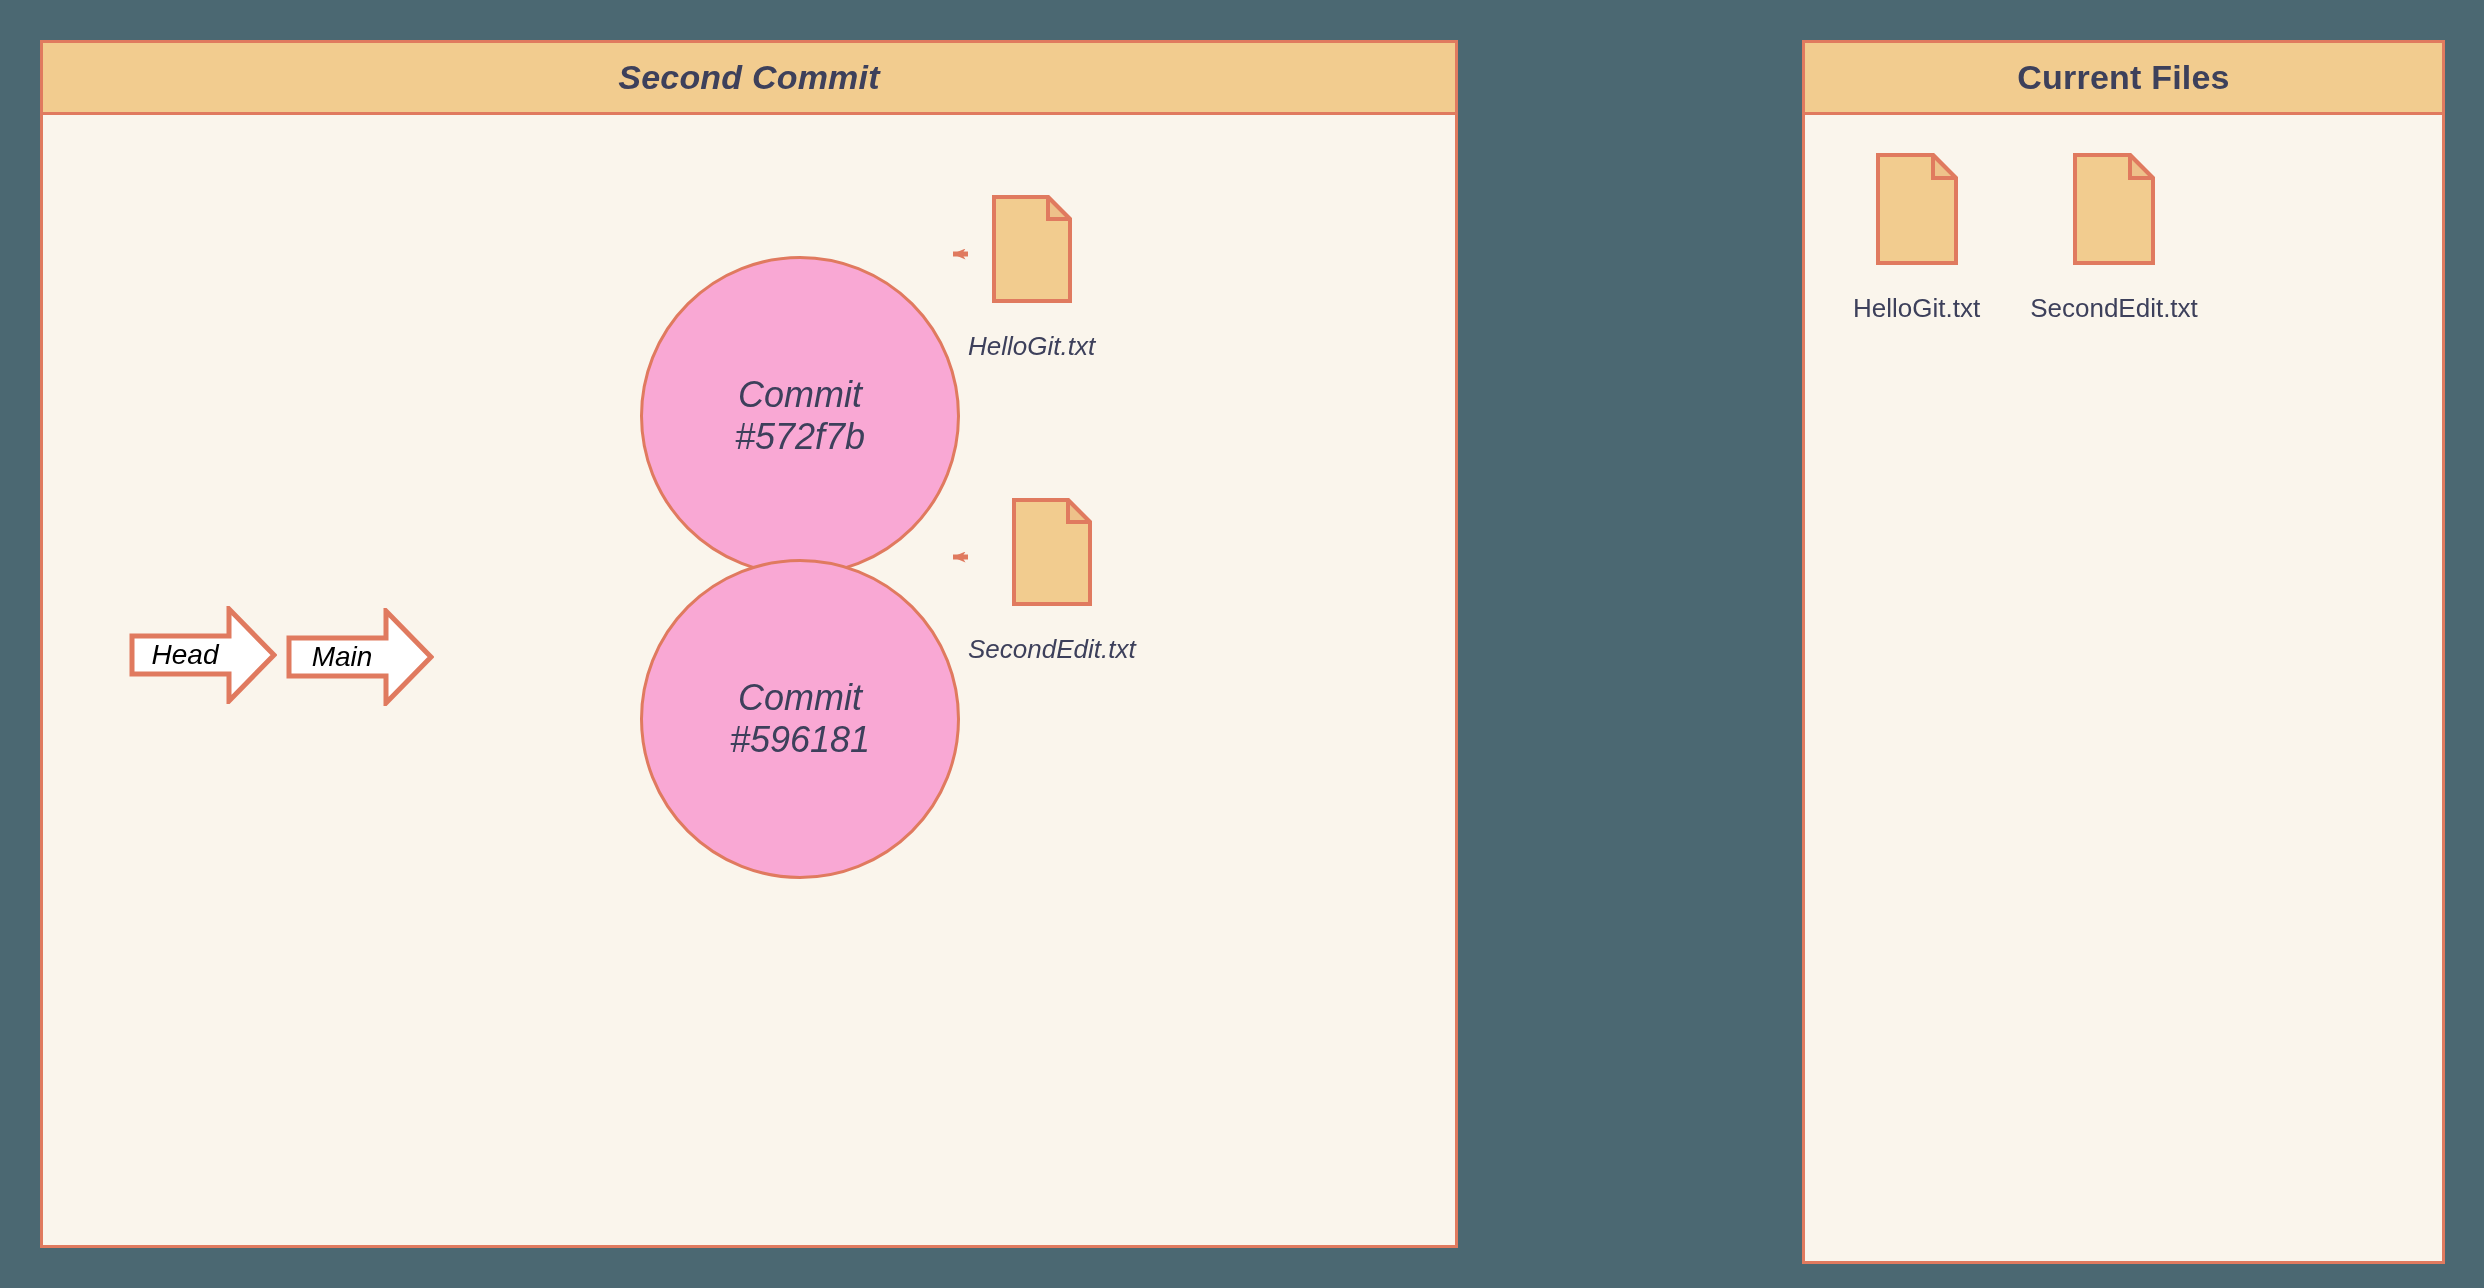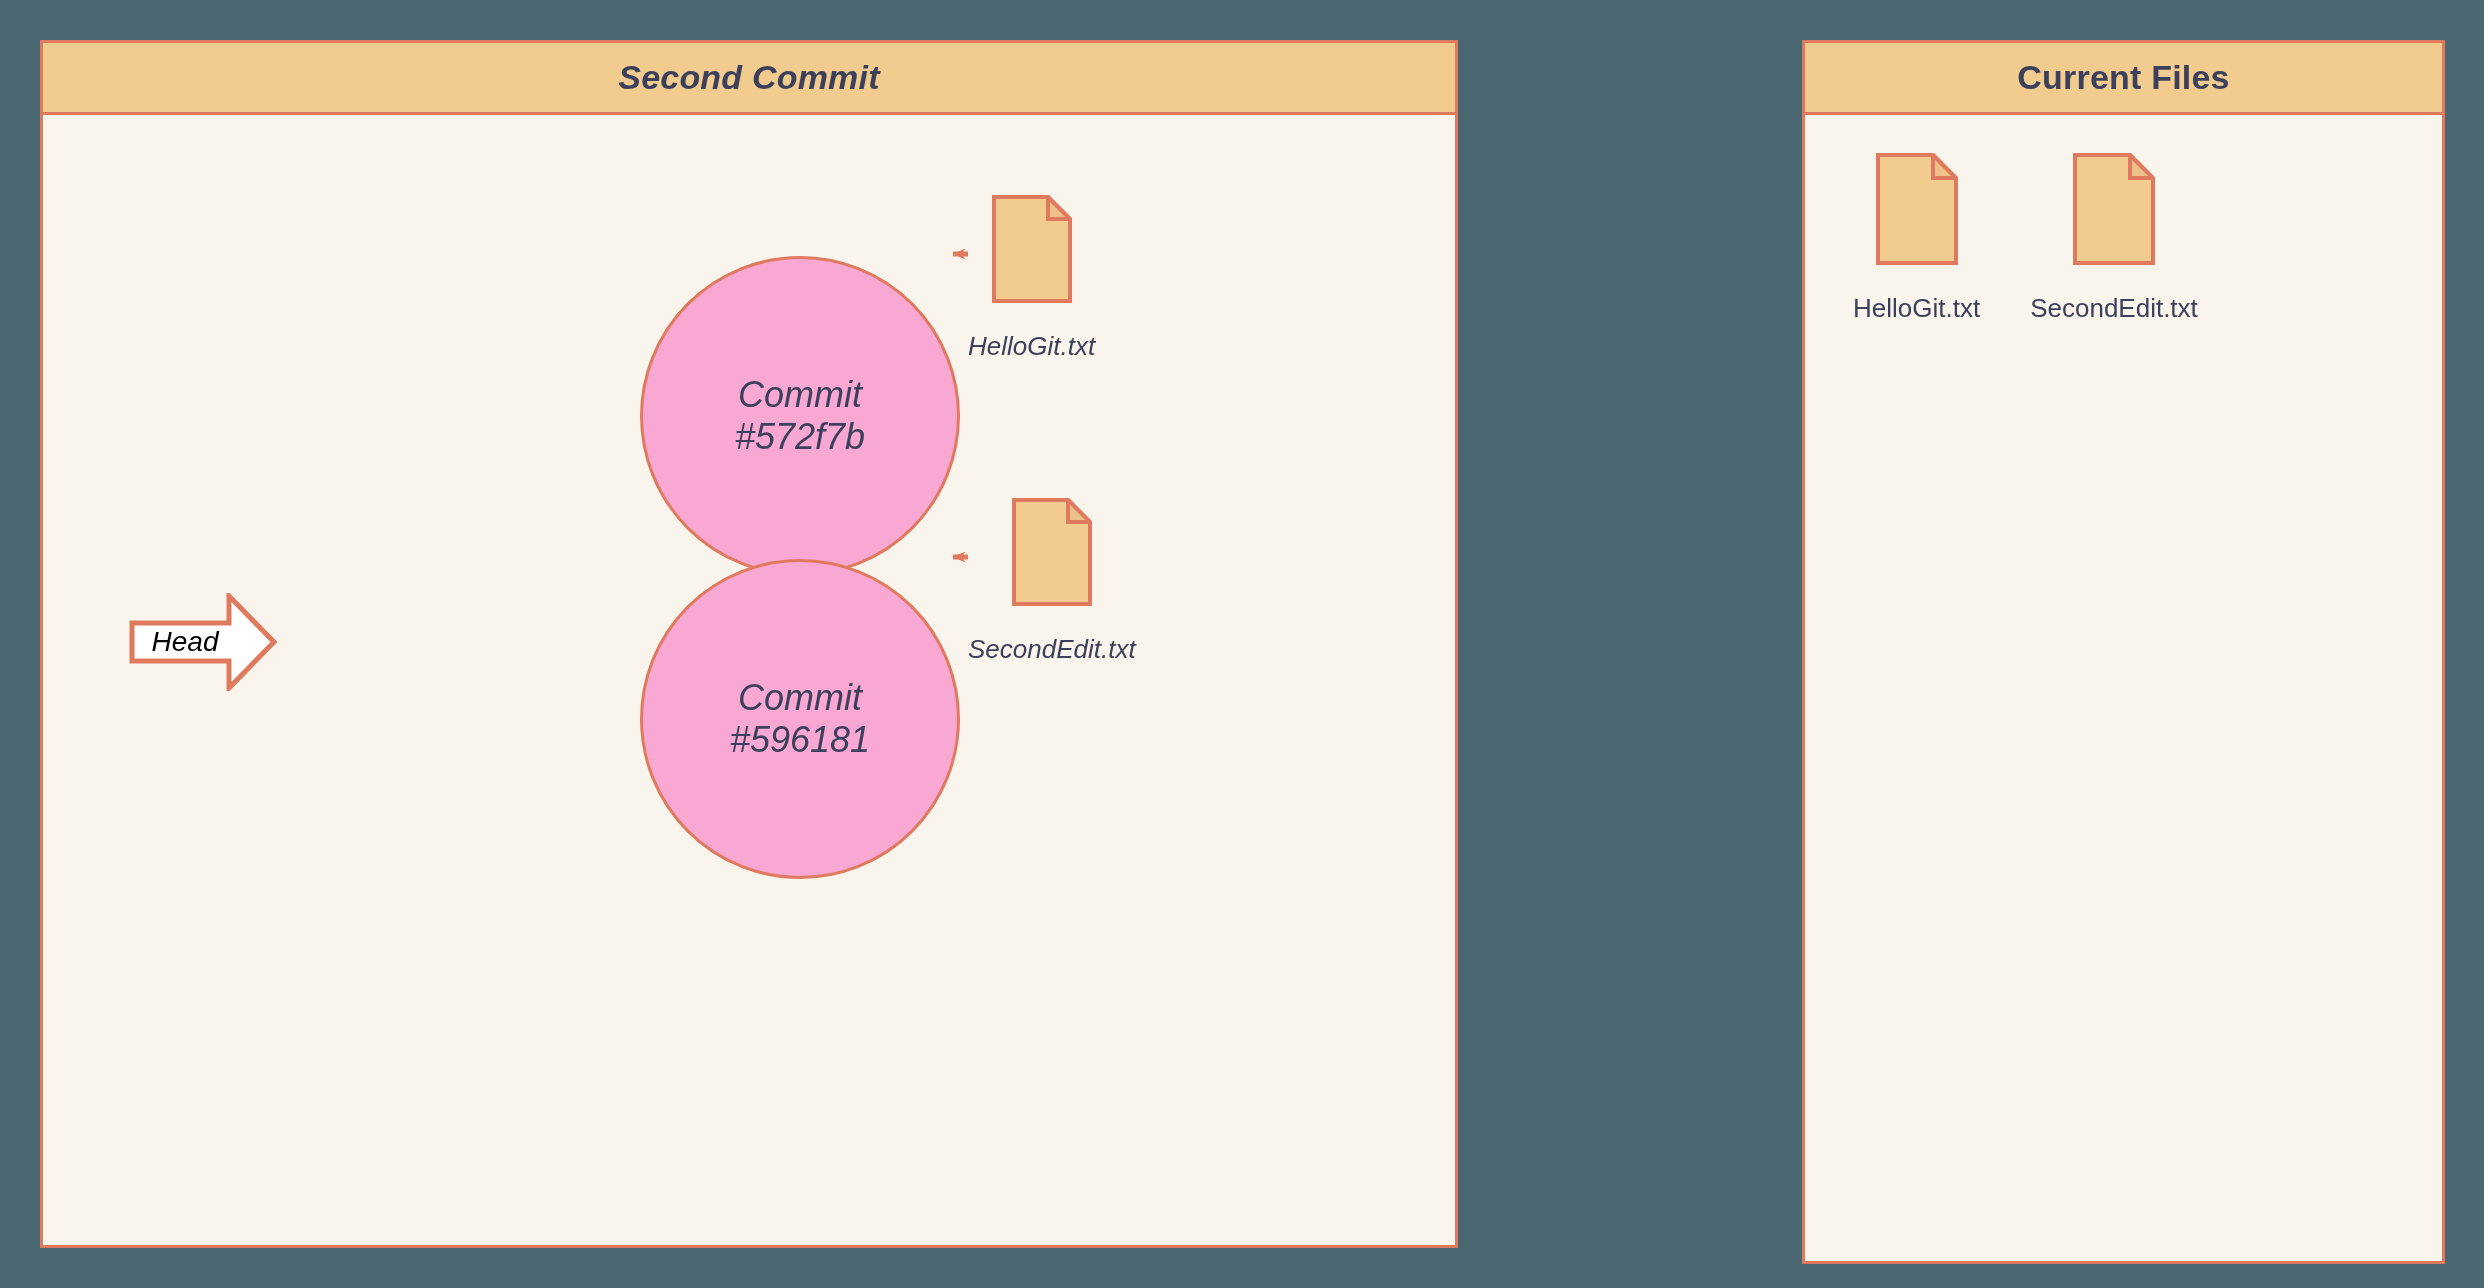--- a/index.html
+++ b/index.html
@@ -125,21 +125,21 @@
     left: 0; top: 0;
     width: 112px;
     height: 98px;
     display: flex;
     align-items: center;
     justify-content: center;
     font-size: 28px;
     color: #000000;
     pointer-events: none;
   }
-  #ref-head { left: 86px; top: 478px; }
+  #ref-head { left: 86px; top: 491px; }
   #ref-main { left: 243px; top: 493px; }
 </style>
 </head>
 <body>
 
 <div class="panel" id="panel-commit">
 
   <div class="panel-header">
     <span class="panel-title">Second Commit</span>
   </div>
@@ -187,20 +187,26 @@
       <span class="file-label">SecondEdit.txt</span>
     </div>
 
     <div class="ref-arrow" id="ref-head">
       <svg width="148" height="98" viewBox="0 0 148 98">
         <path d="M3,30 H100 V3 L145,49 L100,95 V68 H3 Z" fill="#ffffff" stroke="#e07a5f" stroke-width="5" stroke-linejoin="miter"></path>
       </svg>
       <span class="ref-text">Head</span>
     </div>
 
+    <div class="ref-arrow" id="ref-main">
+      <svg width="148" height="98" viewBox="0 0 148 98">
+        <path d="M3,30 H100 V3 L145,49 L100,95 V68 H3 Z" fill="#ffffff" stroke="#e07a5f" stroke-width="5" stroke-linejoin="miter"></path>
+      </svg>
+      <span class="ref-text">Main</span>
+    </div>
 
   </div>
 </div>
 
 <div class="panel" id="panel-files">
 
   <div class="panel-header">
     <span class="panel-title">Current Files</span>
   </div>
 

